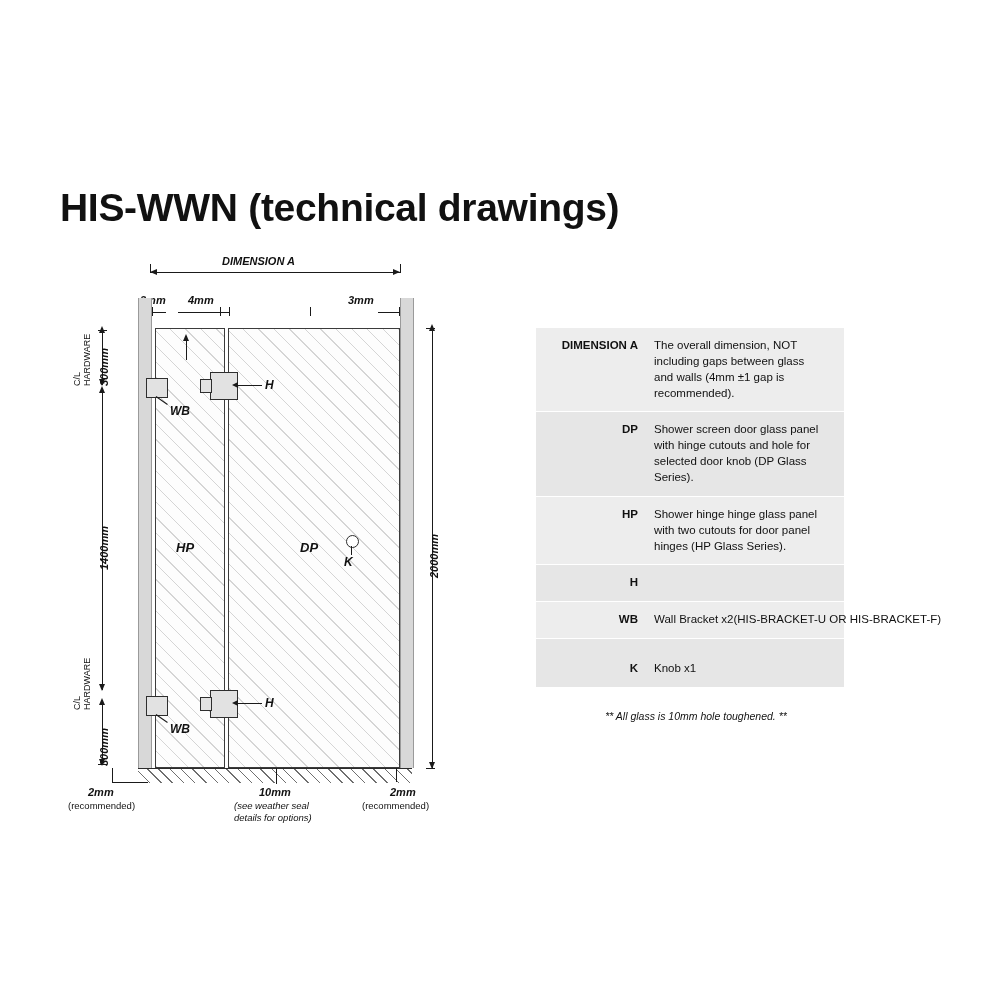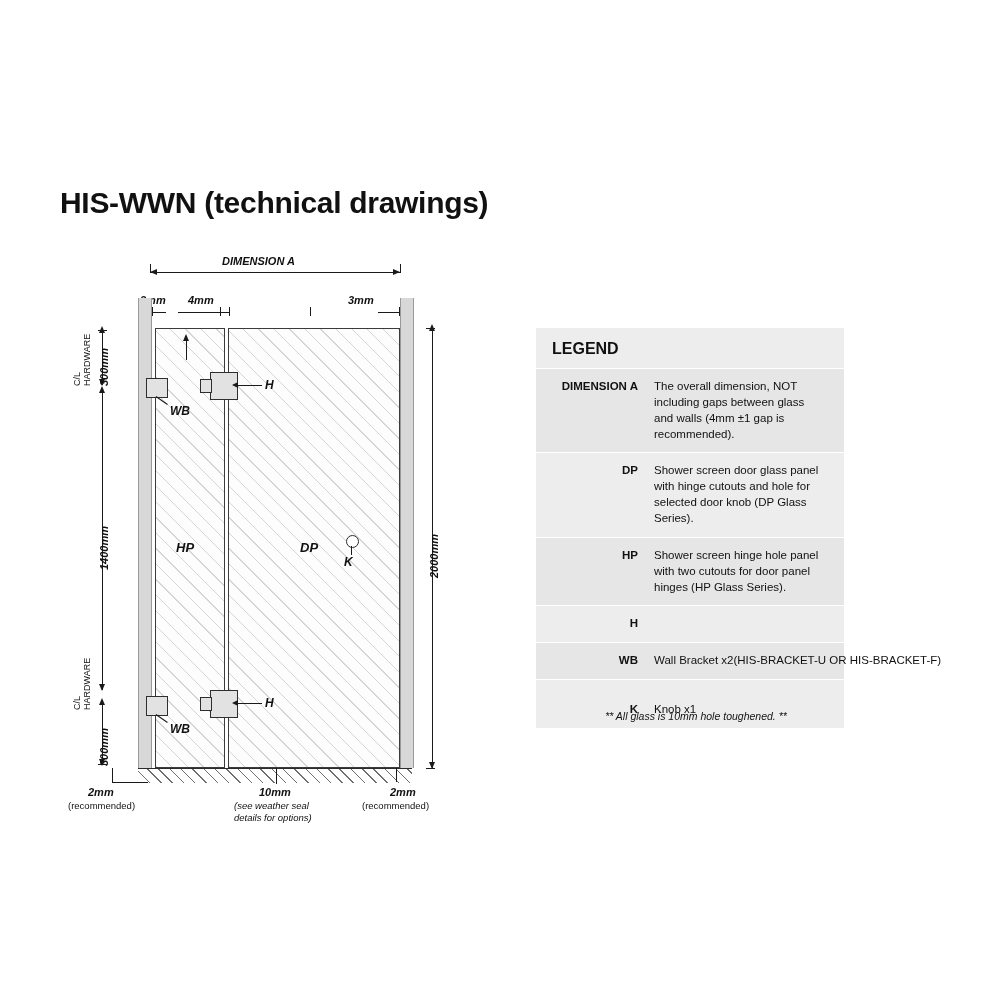--- a/index.html
+++ b/index.html
@@ -7,21 +7,21 @@
     width:1000px;height:1000px;
     background:#ffffff;
     font-family:"Liberation Sans", sans-serif;
     color:#111;
     position:relative;
     overflow:hidden;
   }
   .page-title{
     position:absolute;
     left:60px; top:186px;
-    font-size:30px;
+    font-size:39px;
     font-weight:bold;
     letter-spacing:-0.3px;
     color:#111;
   }
 
   
   .drawing{
     position:absolute;
     left:60px; top:250px;
     width:420px; height:590px;
@@ -339,33 +339,32 @@
   <div class="dimtext" style="left:199px; top:536px;">10mm</div>
   <div class="dimtext-plain" style="left:174px; top:550px; font-size:9.5px; font-style:italic; line-height:1.25;">(see weather seal<br>details for options)</div>
 
   <div class="dimline dim-v" style="left:336px; top:518px; height:14px;"></div>
   <div class="dimtext" style="left:330px; top:536px;">2mm</div>
   <div class="dimtext-plain" style="left:302px; top:550px; font-size:9.5px;">(recommended)</div>
 
 </div>
 
 <div class="legend">
-  <div class="legend-title">LEGEND</div>
 
   <div class="legend-row">
     <div class="legend-key">DIMENSION A</div>
     <div class="legend-val">The overall dimension, NOT including gaps between glass and walls (4mm ±1 gap is recommended).</div>
   </div>
   <div class="legend-row">
     <div class="legend-key">DP</div>
     <div class="legend-val">Shower screen door glass panel with hinge cutouts and hole for selected door knob (DP Glass Series).</div>
   </div>
   <div class="legend-row">
     <div class="legend-key">HP</div>
-    <div class="legend-val">Shower screen hinge hole panel with two cutouts for door panel hinges (HP Glass Series).</div>
+    <div class="legend-val">Shower hinge hinge glass panel with two cutouts for door panel hinges (HP Glass Series).</div>
   </div>
   <div class="legend-row">
     <div class="legend-key">H</div>
   </div>
   <div class="legend-row">
     <div class="legend-key">WB</div>
     <div class="legend-val wide">Wall Bracket x2(HIS-BRACKET-U OR HIS-BRACKET-F)</div>
   </div>
   <div class="legend-row" style="min-height:46px;">
     <div class="legend-key" style="padding-top:22px;">K</div>

